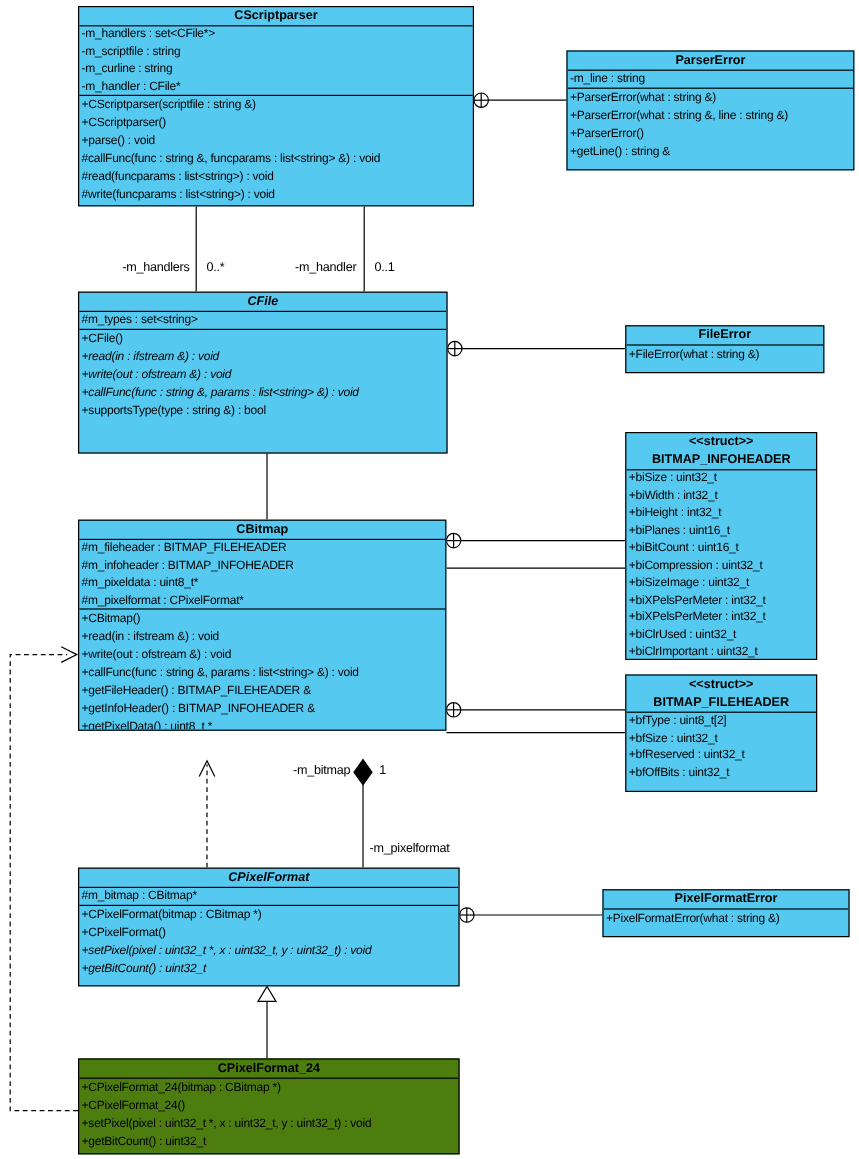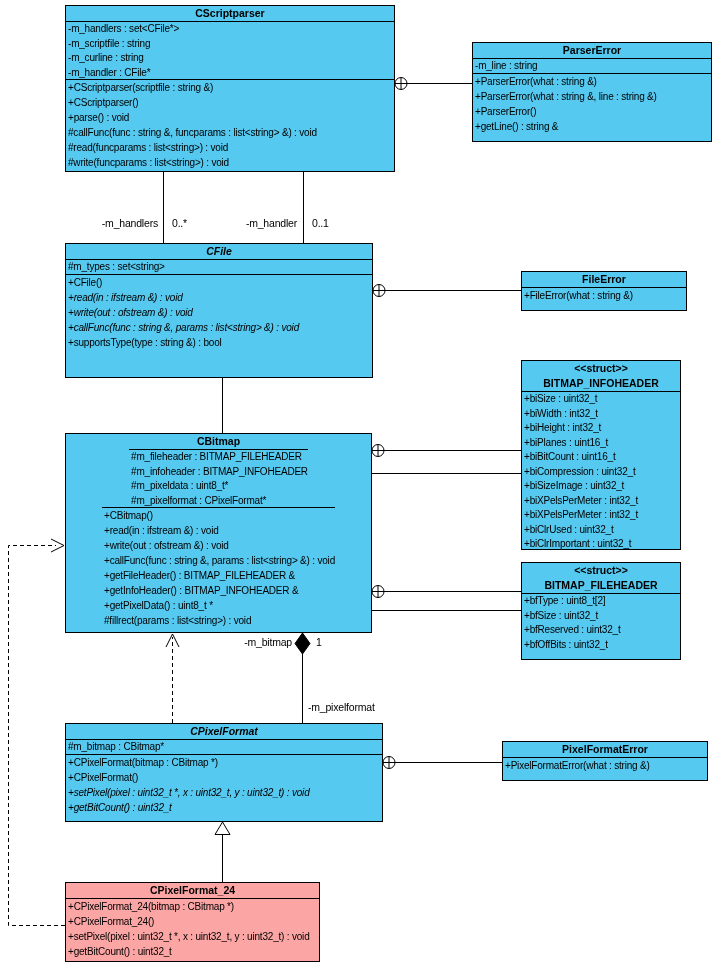--- a/index.html
+++ b/index.html
@@ -153,21 +153,21 @@
       </div>
     </div>
     <div class="uml-class" style="left: 521px; top: 271px; width: 166px; height: 40px; background: rgb(85, 201, 240); border-color: rgb(0, 0, 0);">
       <div class="uml-head">
         <div class="">FileError</div>
       </div>
       <div class="compartment" style="flex: 1 1 0%;">
         <div class="row method">+FileError(what : string &amp;)</div>
       </div>
     </div>
-    <div class="uml-class" style="left: 65px; top: 433px; width: 307px; height: 200px; background: rgb(85, 201, 240); border-color: rgb(0, 0, 0); align-items: center;">
+    <div class="uml-class" style="left: 65px; top: 433px; width: 307px; height: 176px; background: rgb(85, 201, 240); border-color: rgb(0, 0, 0);">
       <div class="uml-head">
         <div class="">CBitmap</div>
       </div>
       <div class="compartment" style="flex: 0 0 58px;">
         <div class="row">#m_fileheader : BITMAP_FILEHEADER</div>
         <div class="row">#m_infoheader : BITMAP_INFOHEADER</div>
         <div class="row">#m_pixeldata : uint8_t*</div>
         <div class="row">#m_pixelformat : CPixelFormat*</div>
       </div>
       <div class="compartment" style="flex: 1 1 0%;">
@@ -227,21 +227,21 @@
       </div>
     </div>
     <div class="uml-class" style="left: 502px; top: 741px; width: 206px; height: 40px; background: rgb(85, 201, 240); border-color: rgb(0, 0, 0);">
       <div class="uml-head">
         <div class="">PixelFormatError</div>
       </div>
       <div class="compartment" style="flex: 1 1 0%;">
         <div class="row method">+PixelFormatError(what : string &amp;)</div>
       </div>
     </div>
-    <div class="uml-class" style="left: 65px; top: 882px; width: 255px; height: 80px; background: #fca5a5; border-color: rgb(0, 0, 0);">
+    <div class="uml-class" style="left: 65px; top: 882px; width: 318px; height: 80px; background: #4d7c0f; border-color: rgb(0, 0, 0);">
       <div class="uml-head">
         <div class="">CPixelFormat_24</div>
       </div>
       <div class="compartment" style="flex: 1 1 0%;">
         <div class="row method">+CPixelFormat_24(bitmap : CBitmap *)</div>
         <div class="row method">+CPixelFormat_24()</div>
         <div class="row method">+setPixel(pixel : uint32_t *, x : uint32_t, y : uint32_t) : void</div>
         <div class="row method">+getBitCount() : uint32_t</div>
       </div>
     </div>

